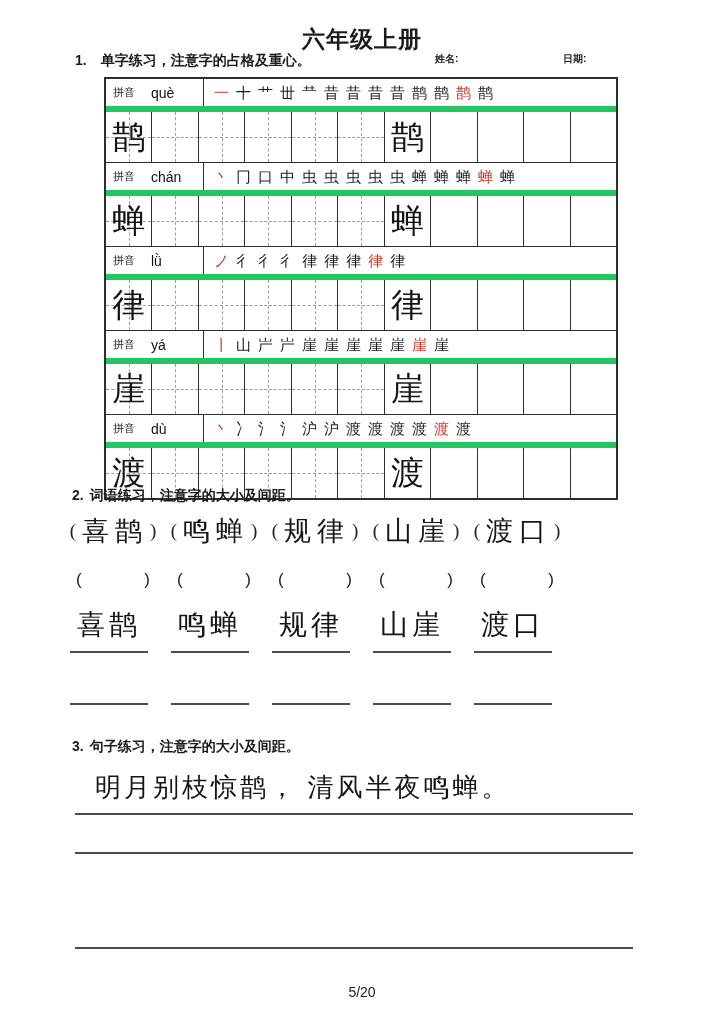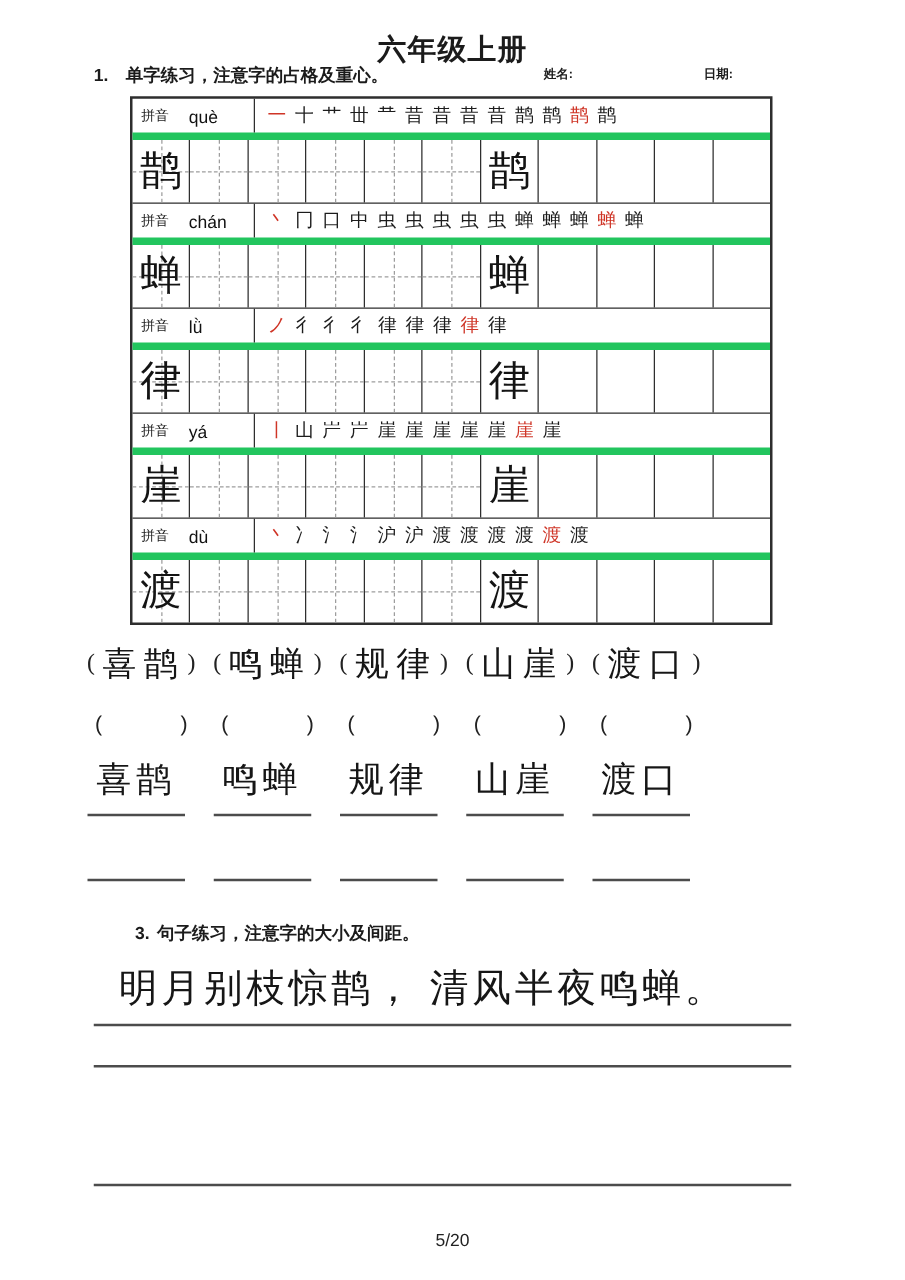--- a/index.html
+++ b/index.html
@@ -74,25 +74,25 @@
   .eparen { width:90px; display:flex; justify-content:space-between; padding:0 8px; box-sizing:border-box; }
   .word-row { position:absolute; top:608px; left:70px; display:flex; gap:23px; }
   .uword {
     width:78px; text-align:center; font-size:28px; letter-spacing:4px; color:#161616;
     border-bottom:2px solid #4c4c4c; padding-bottom:9px; line-height:1.2;
   }
   .empty-word-row { position:absolute; top:703px; left:70px; display:flex; gap:23px; }
   .uline { width:78px; height:2px; background:#4c4c4c; }
 
   
-  .sec3-head { top:738px; left:72px;margin-left:36px; }
+  .sec3-head { top:738px; left:72px; }
   .sentence {
     position:absolute; left:75px; width:558px; box-sizing:border-box;
     border-bottom:2px solid #4c4c4c; padding:0 0 8px 20px;
-    font-size:31px; letter-spacing:3px; color:#161616; white-space:nowrap; line-height:1.25;
+    font-size:26px; letter-spacing:3px; color:#161616; white-space:nowrap; line-height:1.25;
   }
   .sentence-1 { top:772px; }
   .sentence-2 { top:872px; }
   .hr-line { position:absolute; left:75px; width:558px; height:2px; background:#4c4c4c; }
   .hr-1 { top:852px; }
   .hr-2 { top:947px; }
 
   .footer {
     position:absolute; top:984px; left:0; right:0; text-align:center;
     font-size:14px; color:#222;
@@ -301,20 +301,23 @@
             <span class="model hand">渡</span>
           </div>
           <div class="cell"></div>
           <div class="cell"></div>
           <div class="cell"></div>
           <div class="cell"></div>
         </div>
       </div>
     </div>
 
+  <div class="sec-head sec2-head">
+    <span class="sec-num" style="margin-right:6px">2.</span><span>词语练习，注意字的大小及间距。</span>
+  </div>
   <div class="paren-row hand" id="parenRow">
       <div class="pword">
         <span class="paren">(</span>
         <span class="chars">喜鹊</span>
         <span class="paren">)</span>
       </div>
       <div class="pword">
         <span class="paren">(</span>
         <span class="chars">鸣蝉</span>
         <span class="paren">)</span>

